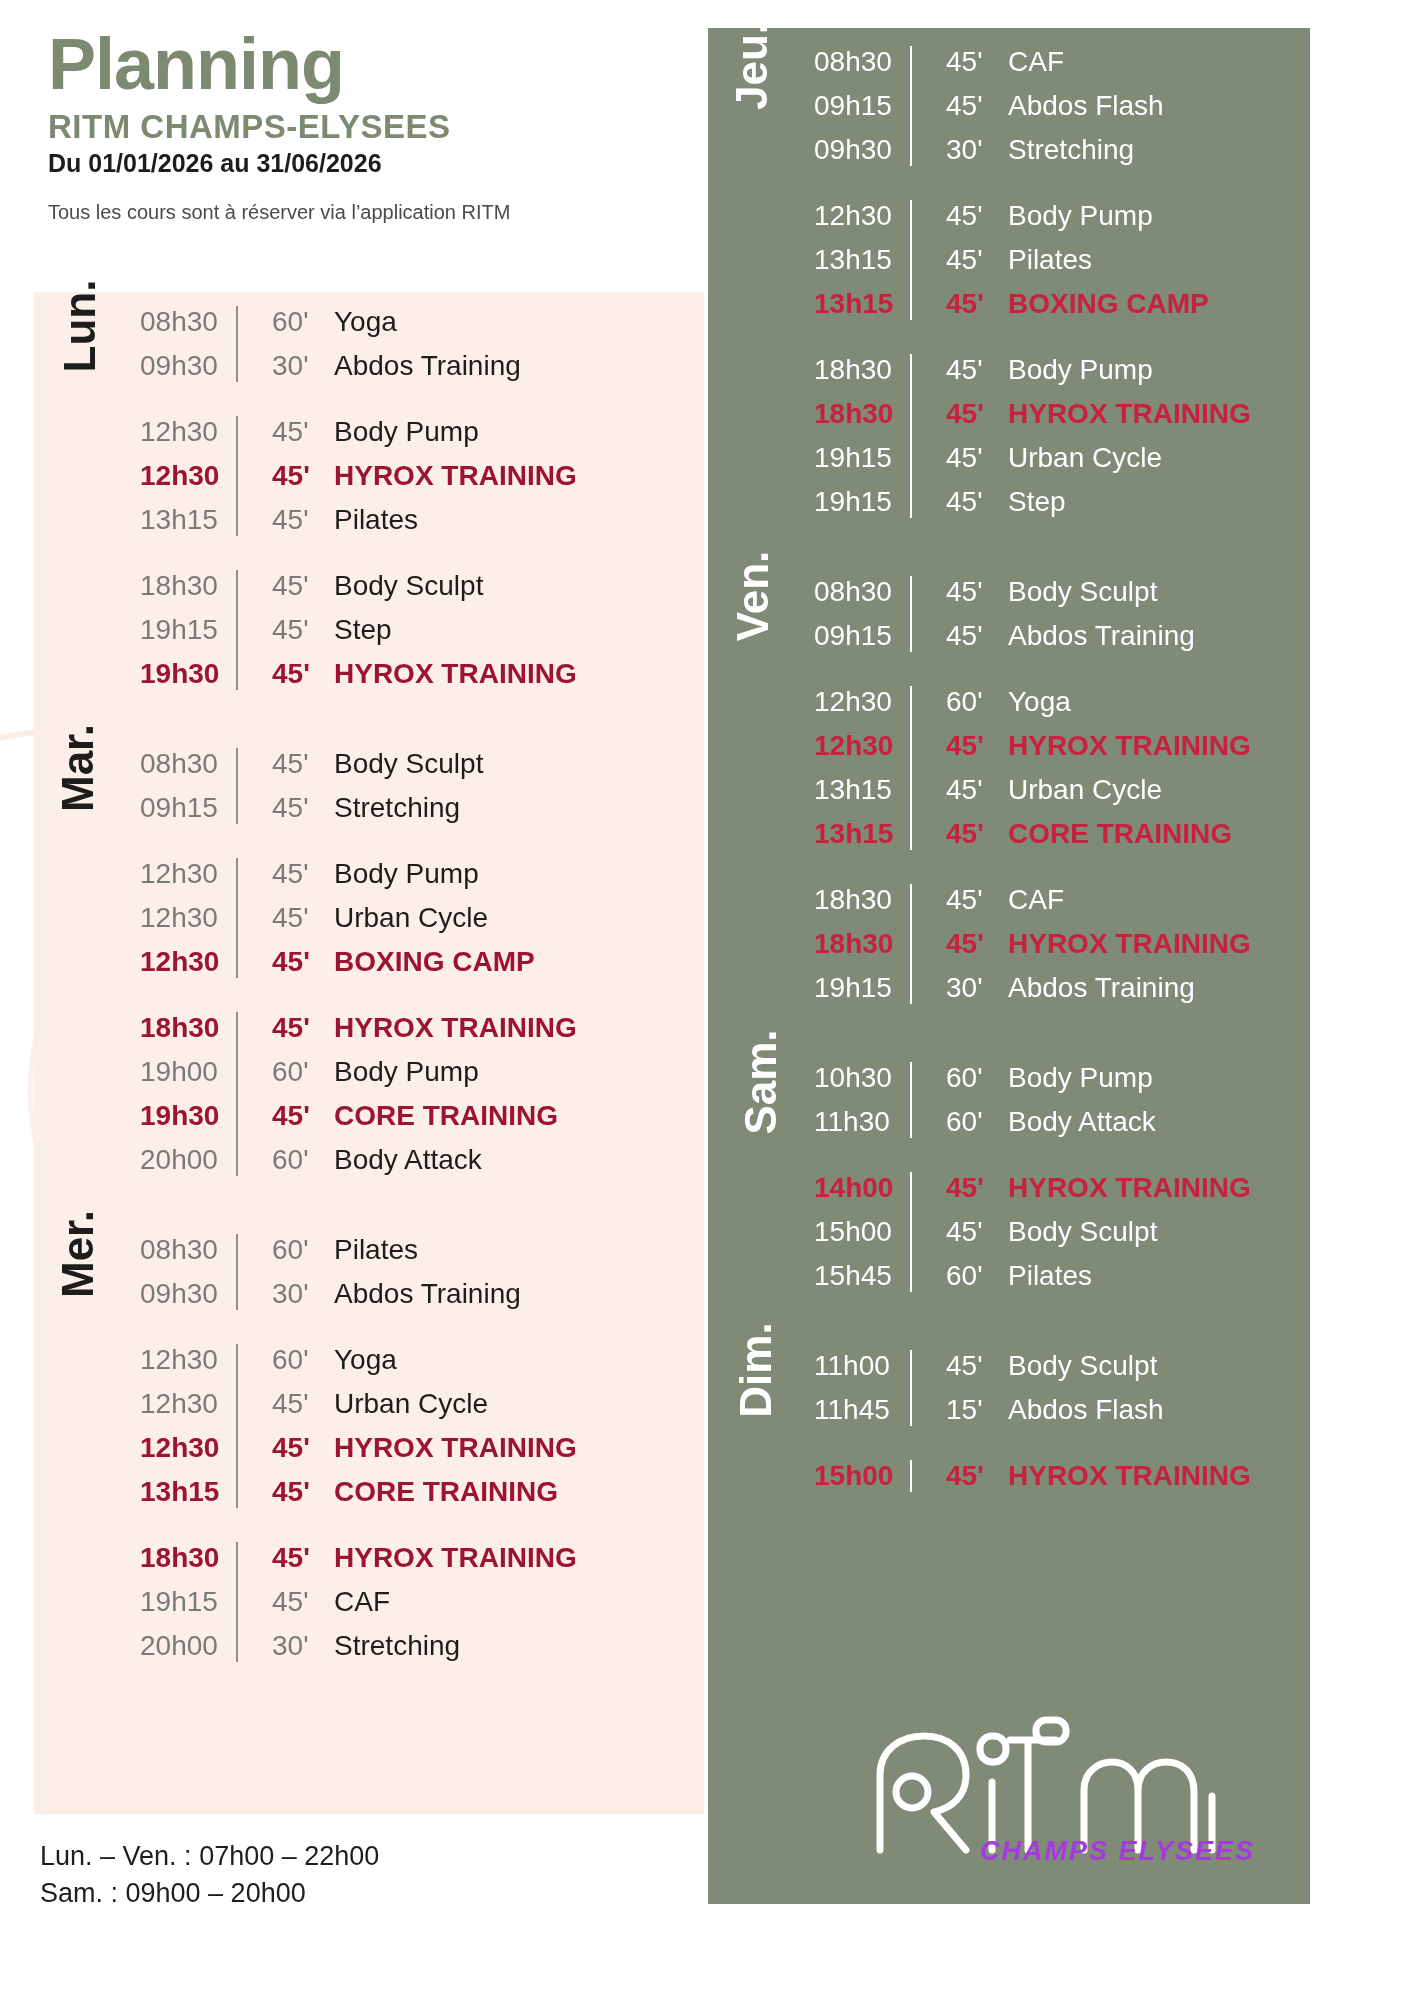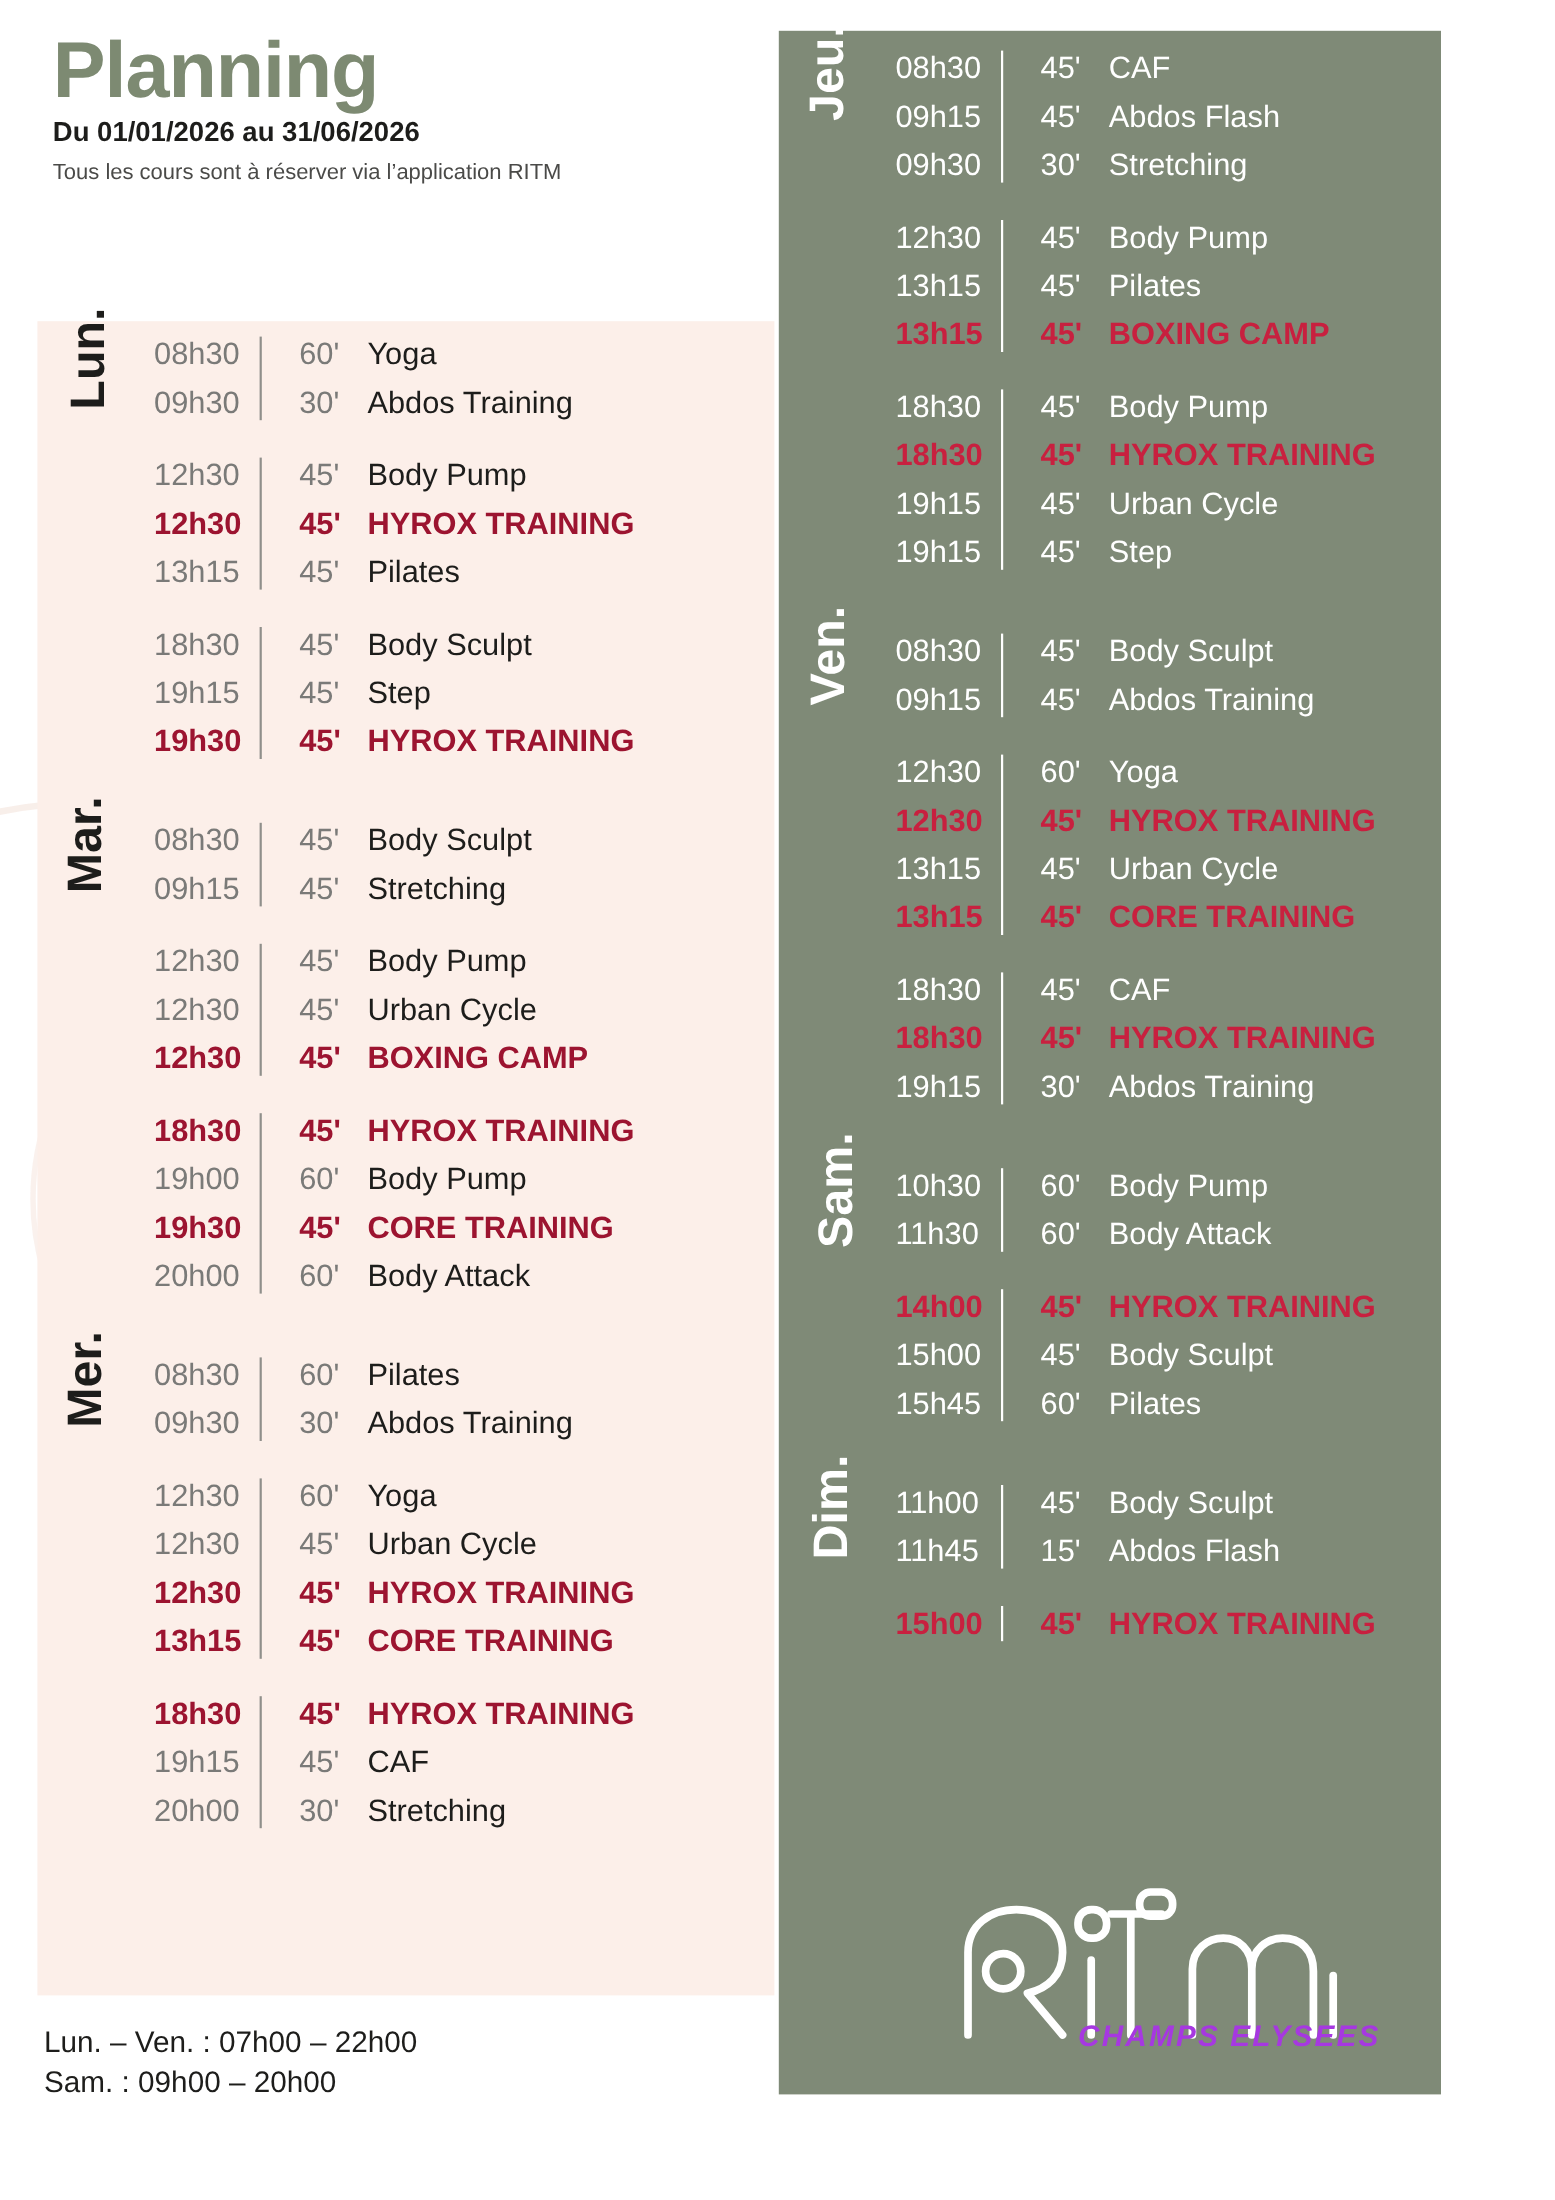--- a/index.html
+++ b/index.html
@@ -51,21 +51,21 @@
   .daterange {
     font-size: 25px;
     font-weight: bold;
     color: #1d1d1b;
     margin: 8px 0 0 0;
     line-height: 1.0;
   }
   .note {
     font-size: 20px;
     color: #4a4a48;
-    margin: 14px 0 0 0;
+    margin: 26px 0 0 0;
     line-height: 1.0;
   }
 
   
   .left-panel {
     position: absolute;
     left: 34px; top: 292px;
     width: 670px;
     height: 1522px;
     background: #fcefe9;
@@ -201,20 +201,21 @@
     <path d="M30 120 C 300 60, 640 260, 600 520 C 565 760, 260 880, 120 760" stroke="#f3e2da" stroke-width="6" fill="none"></path>
     <path d="M90 210 C 330 160, 580 330, 545 540 C 512 730, 280 820, 170 720" stroke="#f3e2da" stroke-width="5" fill="none"></path>
     <circle cx="300" cy="470" r="230" stroke="#f6e7e0" stroke-width="5" fill="none"></circle>
   </svg>
 
   <div class="left-panel"></div>
   <div class="right-panel"></div>
 
   <div class="header">
     <h1 class="title">Planning</h1>
+    <div class="subtitle">RITM CHAMPS-ELYSEES</div>
     <div class="daterange">Du 01/01/2026 au 31/06/2026</div>
     <div class="note">Tous les cours sont à réserver via l’application RITM</div>
   </div>
 
   <div class="daygroups left" id="left-days">
       <div class="day-block">
         <div class="day-label"><span>Lun.</span></div>
         <div class="sessions">
           <div class="subgroup">
             <div class="row">

